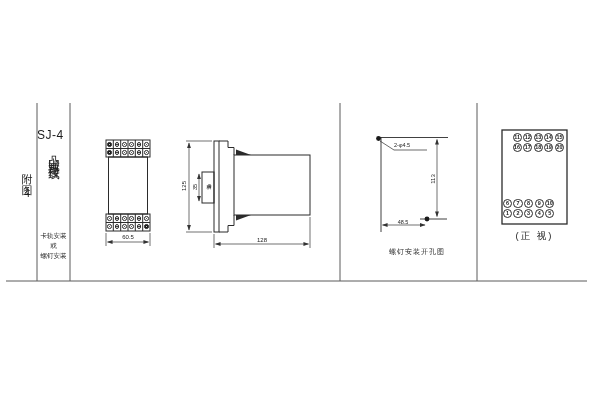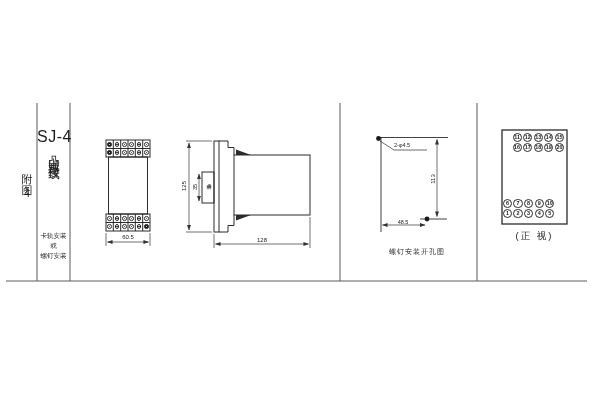--- a/index.html
+++ b/index.html
@@ -4,21 +4,21 @@
 <style>
   html,body{margin:0;padding:0;background:#fff;}
   .canvas{position:relative;width:600px;height:400px;background:#ffffff;overflow:hidden;
           font-family:"Liberation Sans","DejaVu Sans",sans-serif;color:#1c1c1c;}
   svg{position:absolute;left:0;top:0;}
   .t{position:absolute;white-space:nowrap;color:#1c1c1c;}
   .ctr{text-align:center;}
   .rot{transform:translate(-50%,-50%) rotate(-90deg);transform-origin:center;}
   .vtext{writing-mode:vertical-rl;text-orientation:upright;}
   
-  .model{left:37px;top:128px;width:20px;font-size:16px;letter-spacing:0.5px;}
+  .model{left:37px;top:128px;width:20px;font-size:12px;letter-spacing:0.5px;}
   .typelabel{left:46px;top:146px;font-size:11.5px;letter-spacing:2.5px;}
   .figlabel{left:19px;top:165px;font-size:11px;letter-spacing:11px;}
   .mountnote{left:36px;top:231px;width:35px;font-size:6.5px;line-height:10px;}
   
   .dim{font-size:6px;color:#222;}
   .d605{left:106px;top:233.5px;width:44px;}
   .d125{left:184px;top:186px;}
   .d35{left:195px;top:187px;font-size:5.5px;}
   .notchlab{left:206px;top:179px;font-size:5px;letter-spacing:1px;}
   .d128{left:214px;top:236.5px;width:96px;}

